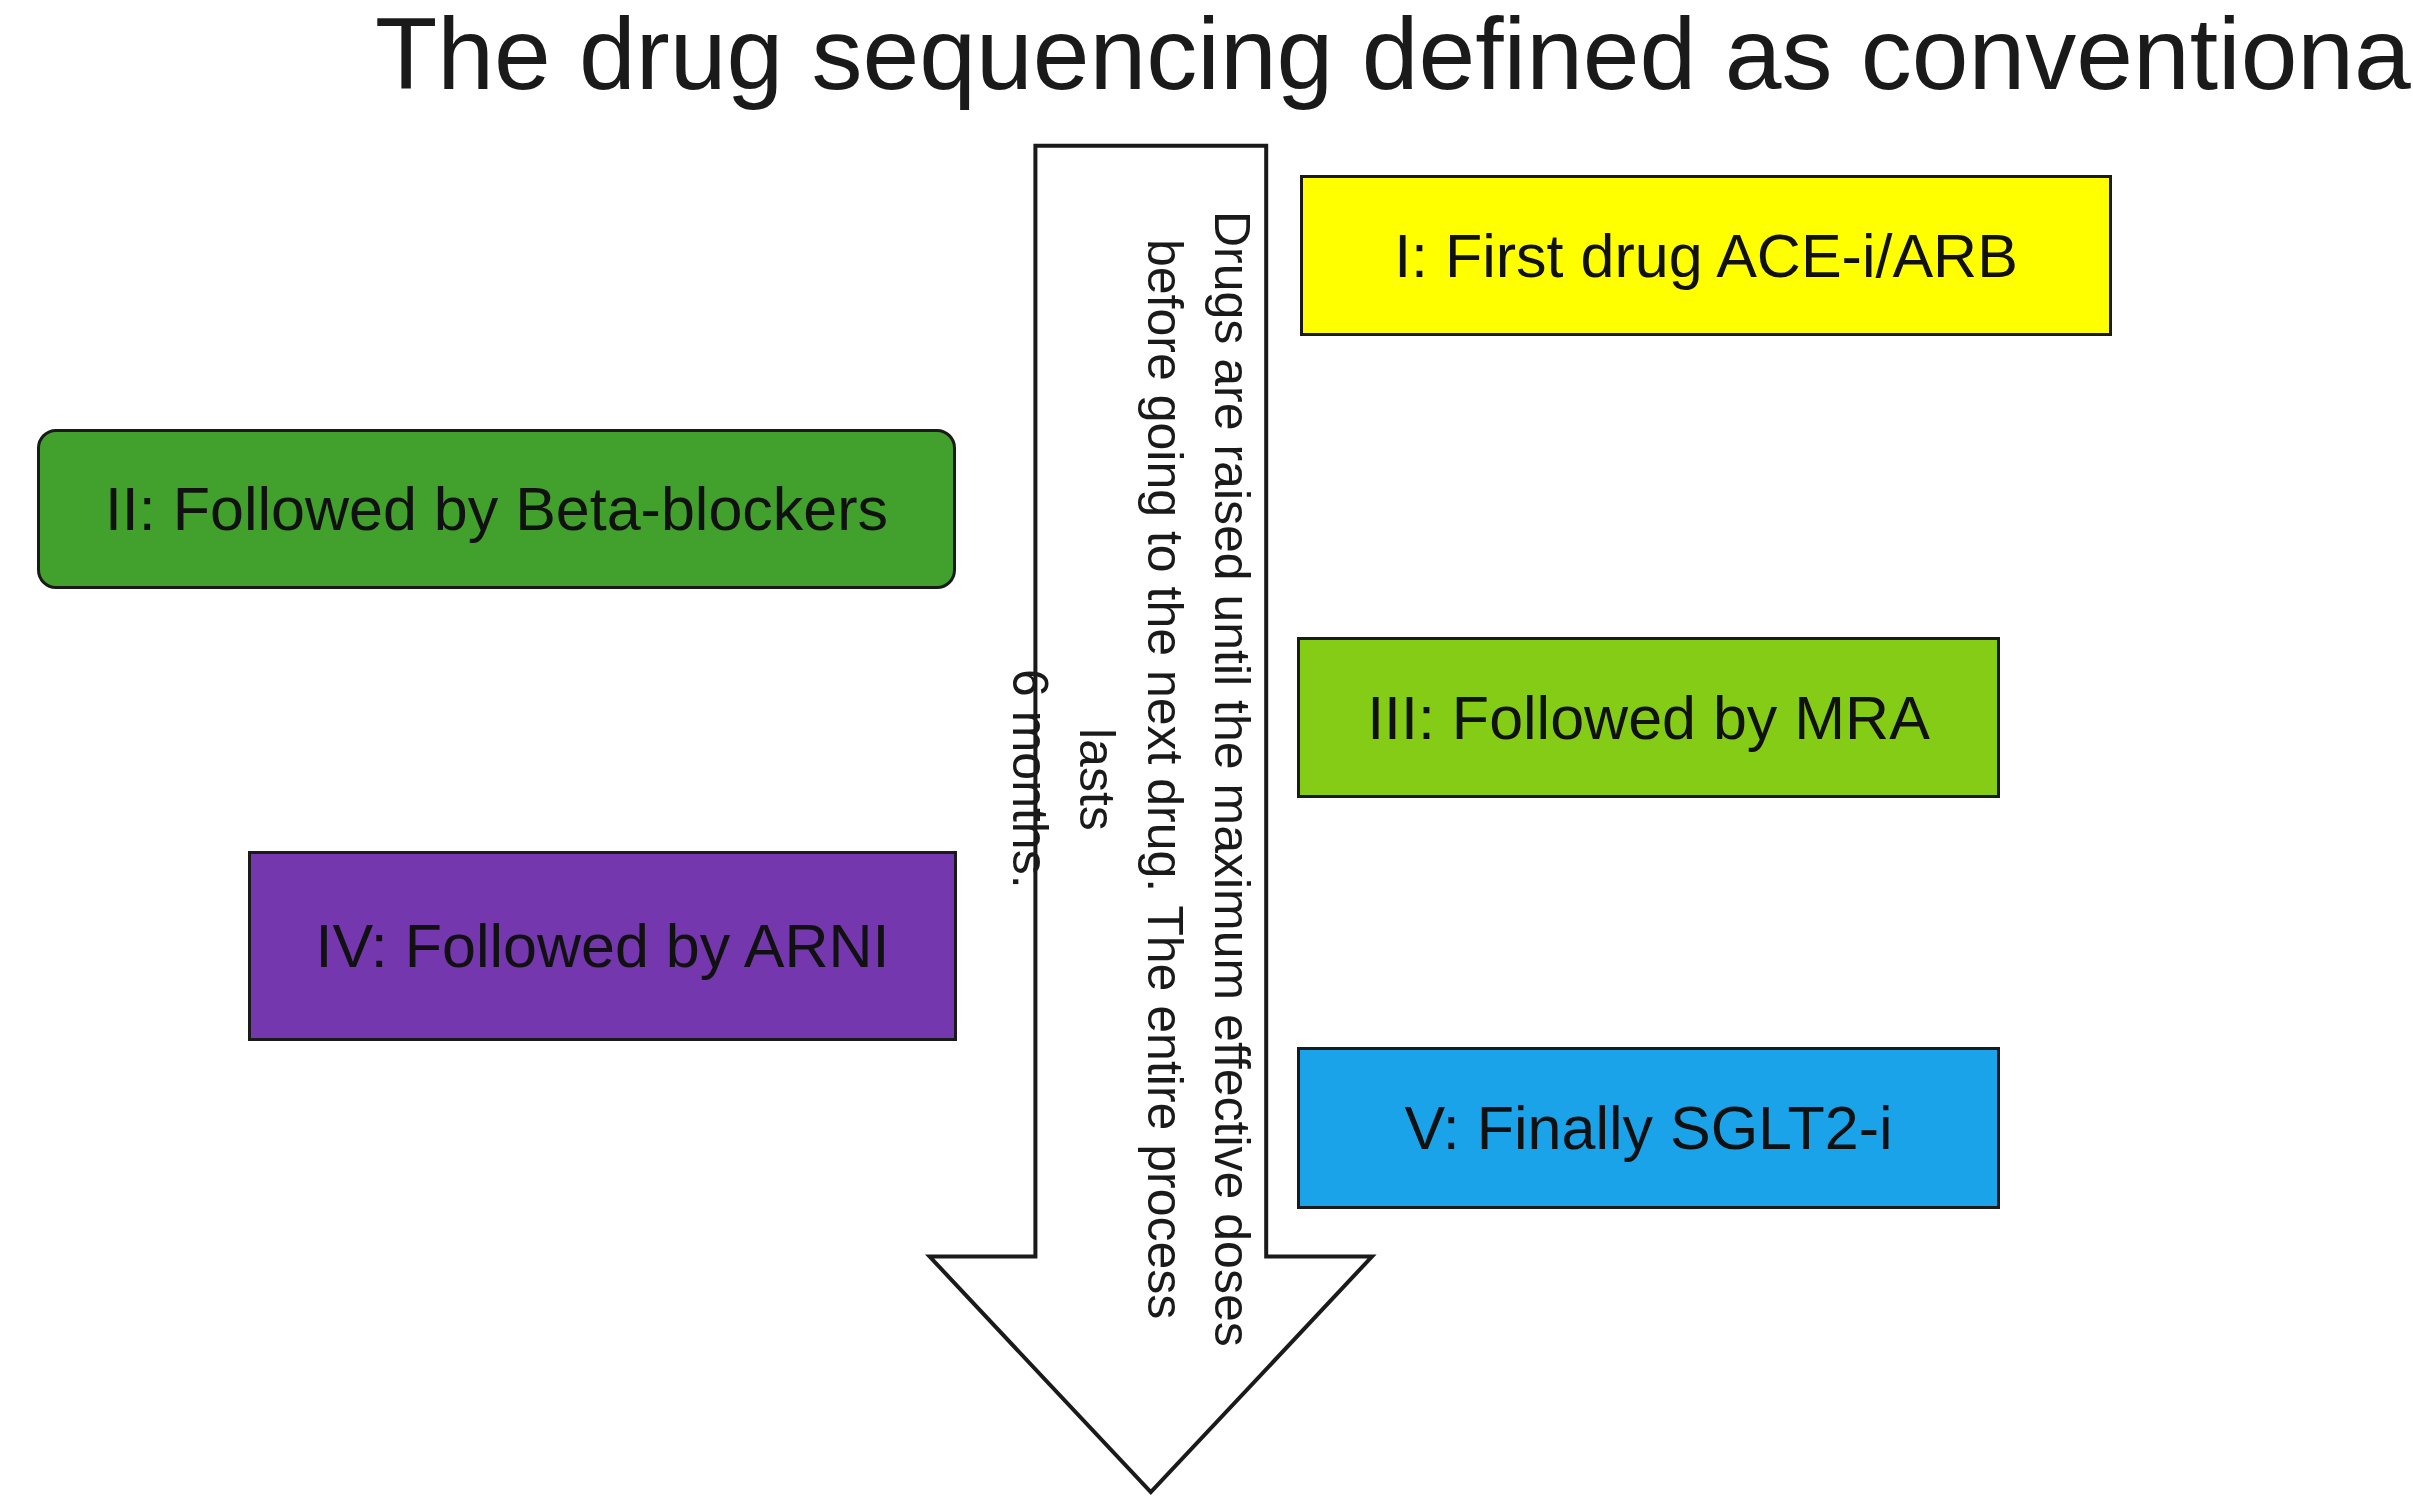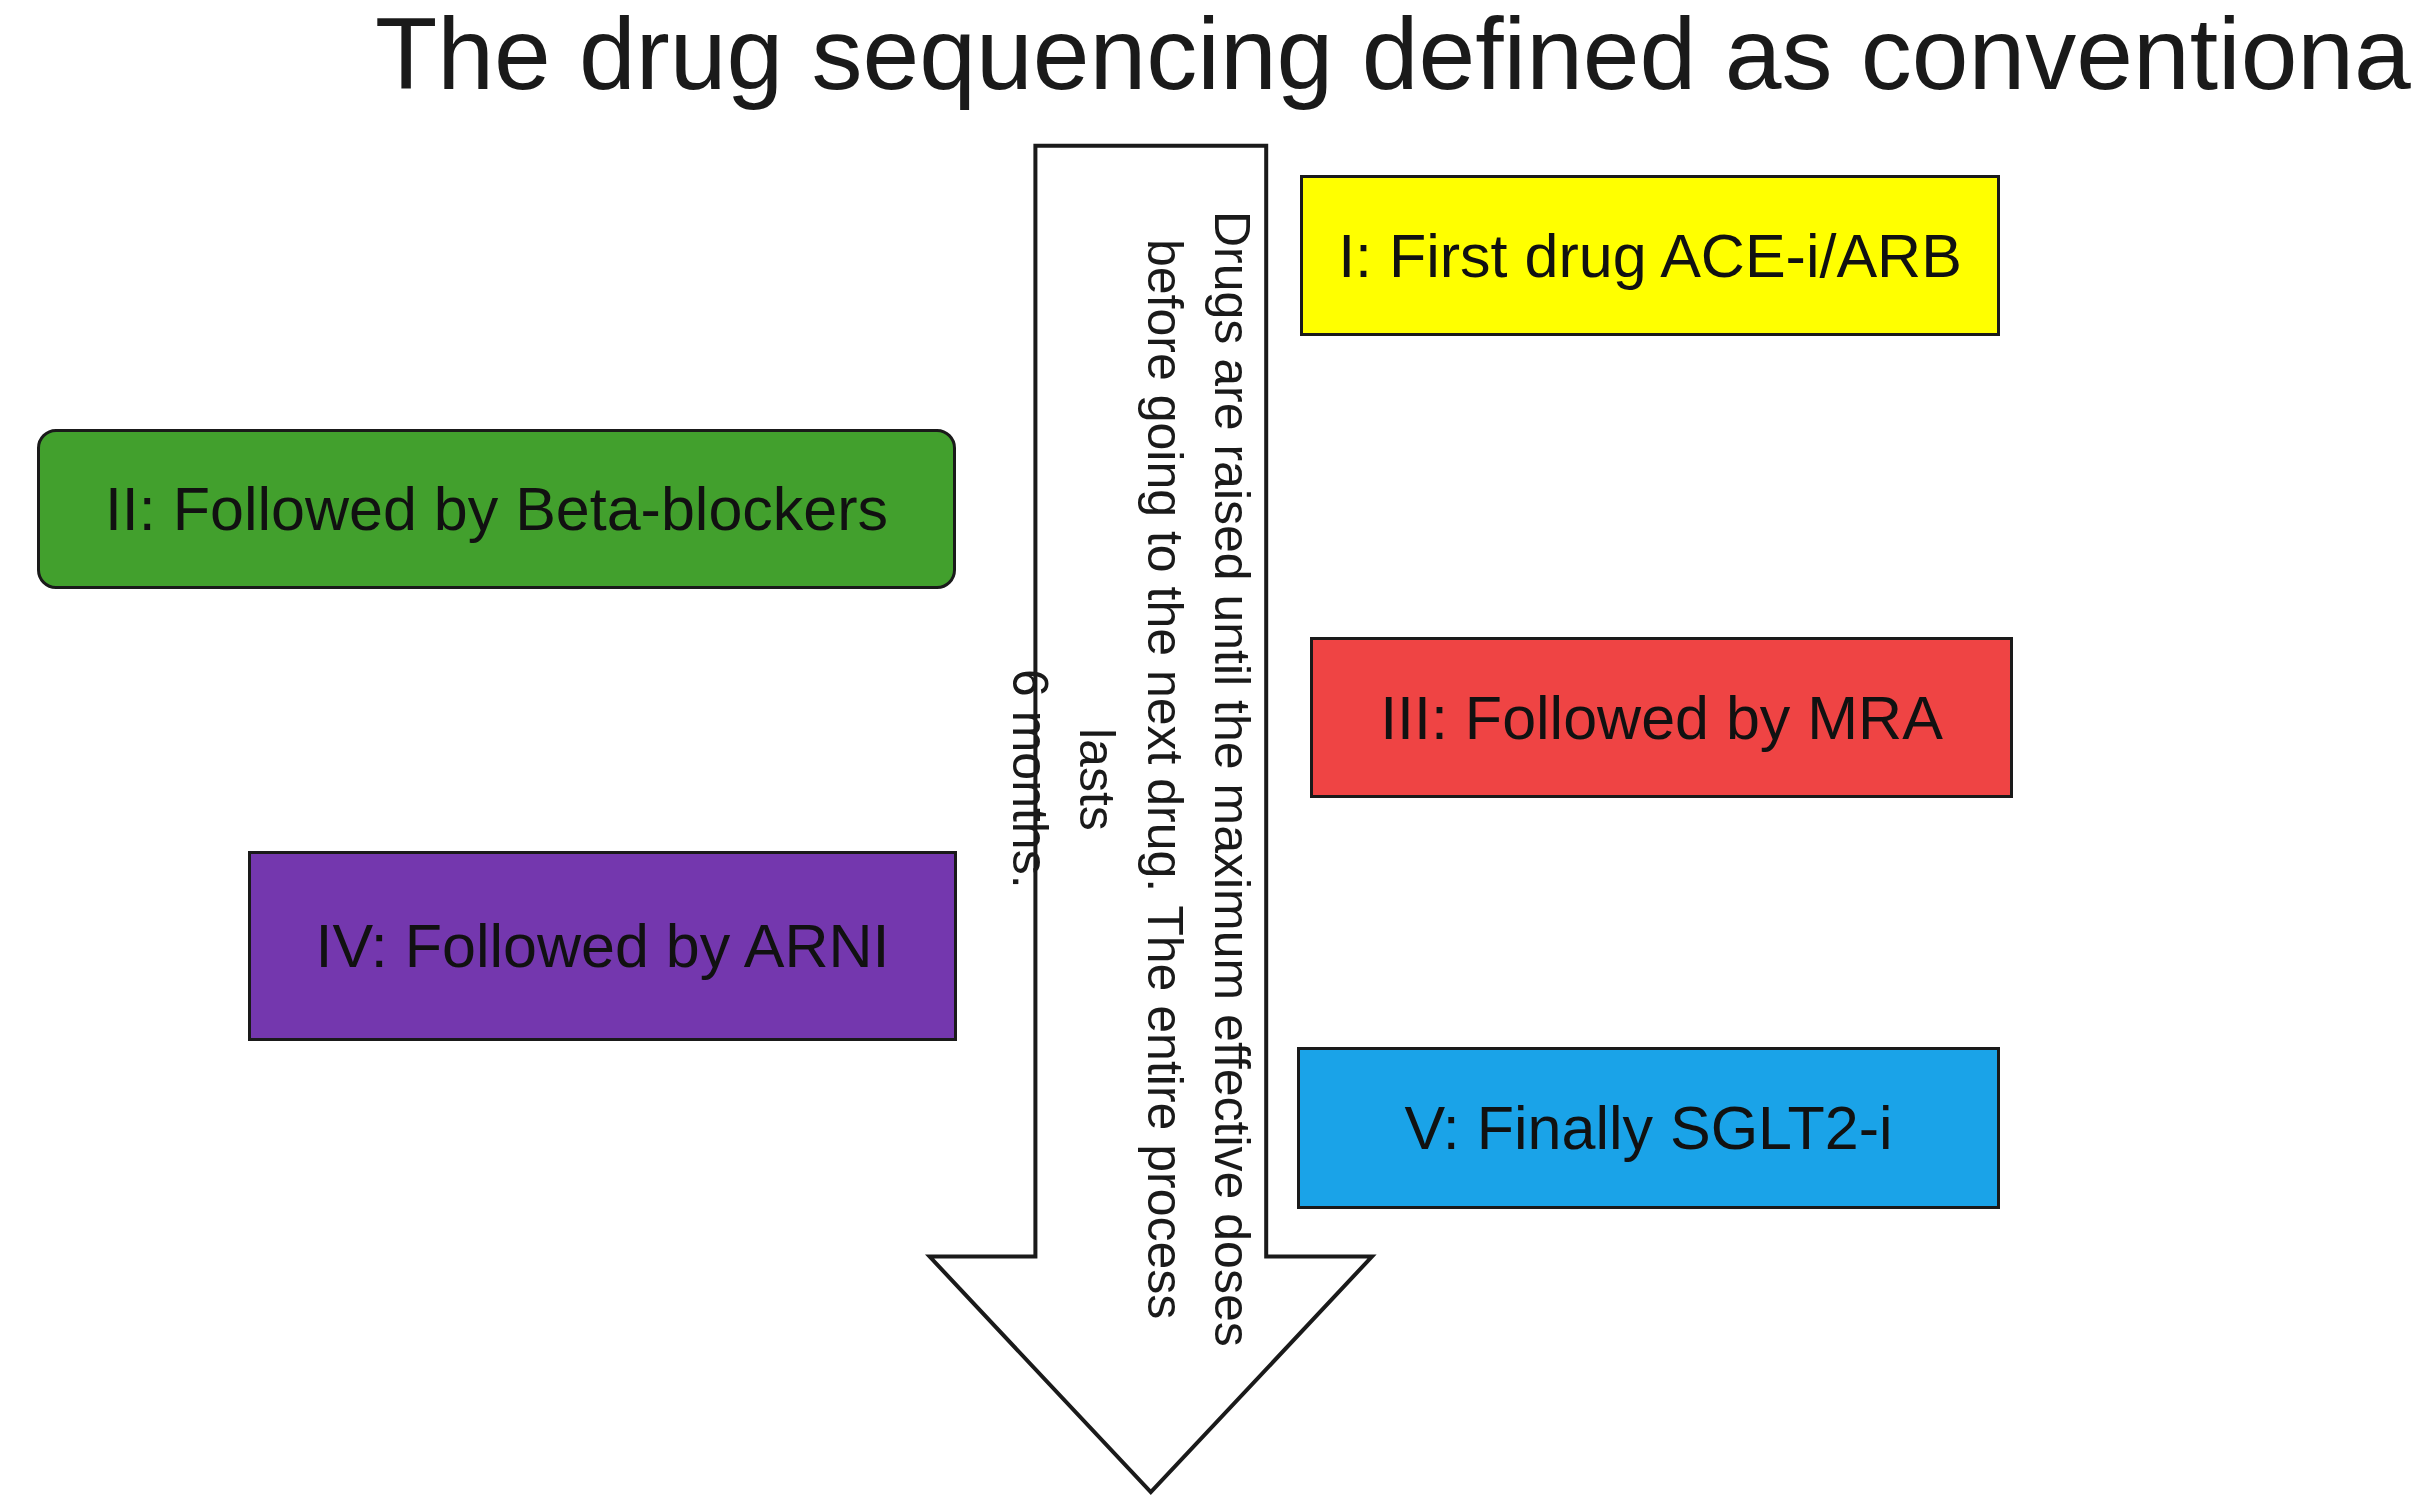--- a/index.html
+++ b/index.html
@@ -47,21 +47,21 @@
     display: flex;
     align-items: center;
     justify-content: center;
     text-align: center;
     border: 3.2px solid #1a1a1a;
     box-sizing: border-box;
     font-size: 61px;
     color: #111111;
     white-space: nowrap;
   }
-  .step-1 { left: 1300px; top: 175px;  width: 700px; height: 161px; }
+  .step-1 { left: 1300px; top: 175px;  width: 812px; height: 161px; }
   .step-2 { left: 37px;   top: 429px;  width: 919px; height: 160px; border-radius: 19px; }
   .step-3 { left: 1297px; top: 637px;  width: 703px; height: 161px; }
   .step-4 { left: 248px;  top: 851px; width: 709px; height: 190px; }
   .step-5 { left: 1297px; top: 1047px; width: 703px; height: 162px; }
 </style>
 </head>
 <body>
 
 <div class="title">The drug sequencing defined as conventional</div>
 
@@ -70,18 +70,18 @@
 </svg>
 
 <div class="arrow-note">Drugs are raised until the maximum effective doses
 before going to the next drug. The entire process lasts
 6 months.</div>
 
 <div class="step-box step-1" style="background-color: rgb(255, 255, 0);">I: First drug ACE-i/ARB</div>
 
 <div class="step-box step-2" style="background-color: rgb(66, 160, 45);">II: Followed by Beta-blockers</div>
 
-<div class="step-box step-3" style="background-color: #ef4444; margin-left: 13px;">III: Followed by MRA</div>
+<div class="step-box step-3" style="background-color: #84cc16;">III: Followed by MRA</div>
 
 <div class="step-box step-4" style="background-color: rgb(116, 55, 174);">IV: Followed by ARNI</div>
 
 <div class="step-box step-5" style="background-color: rgb(26, 163, 232);">V: Finally SGLT2-i</div>
 
 
 </body></html>

